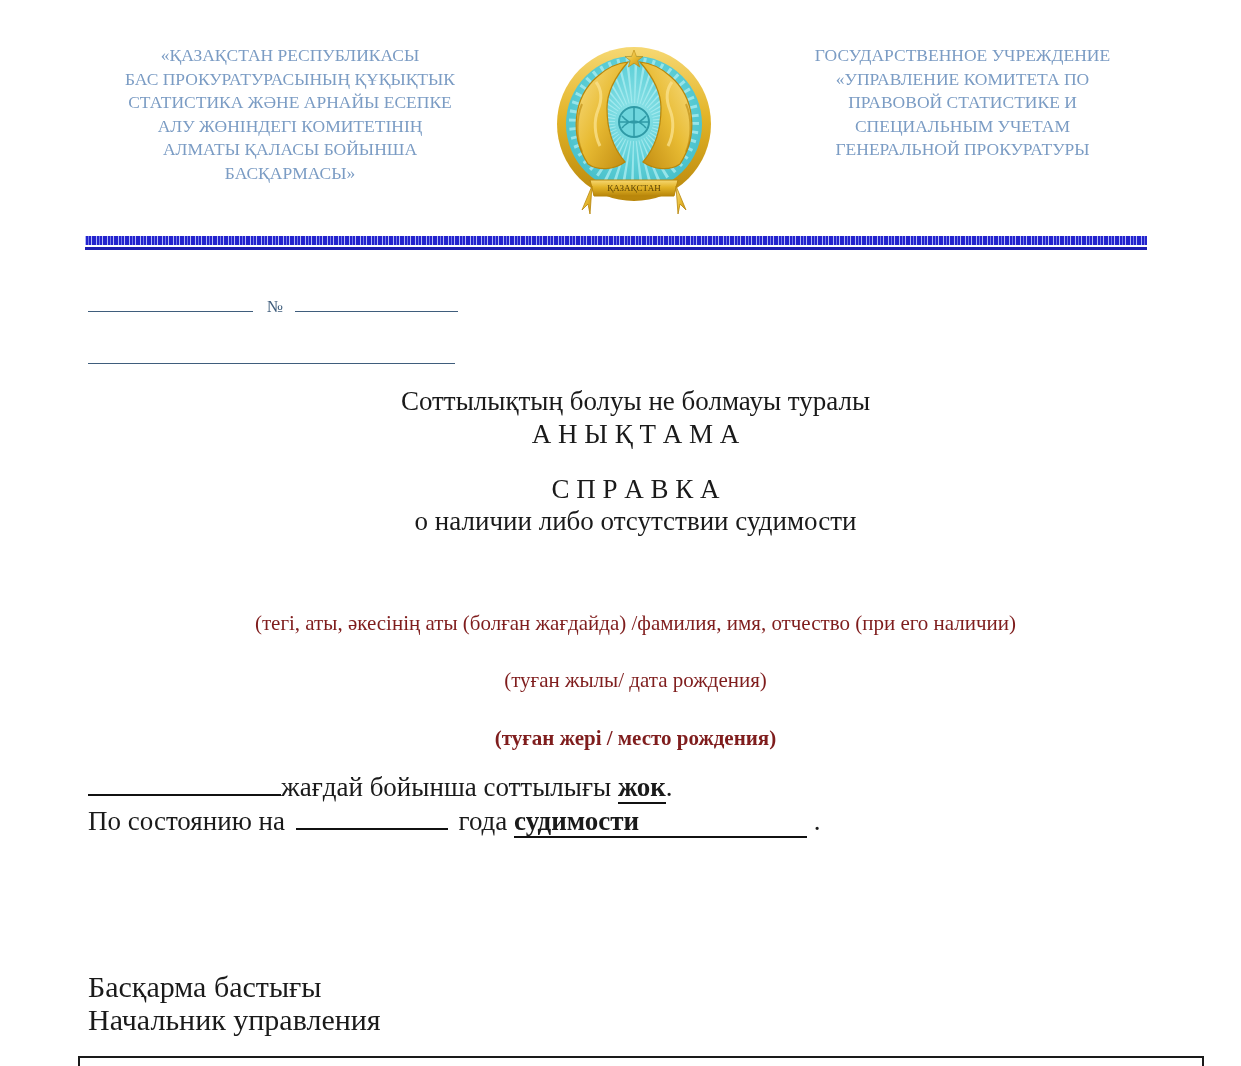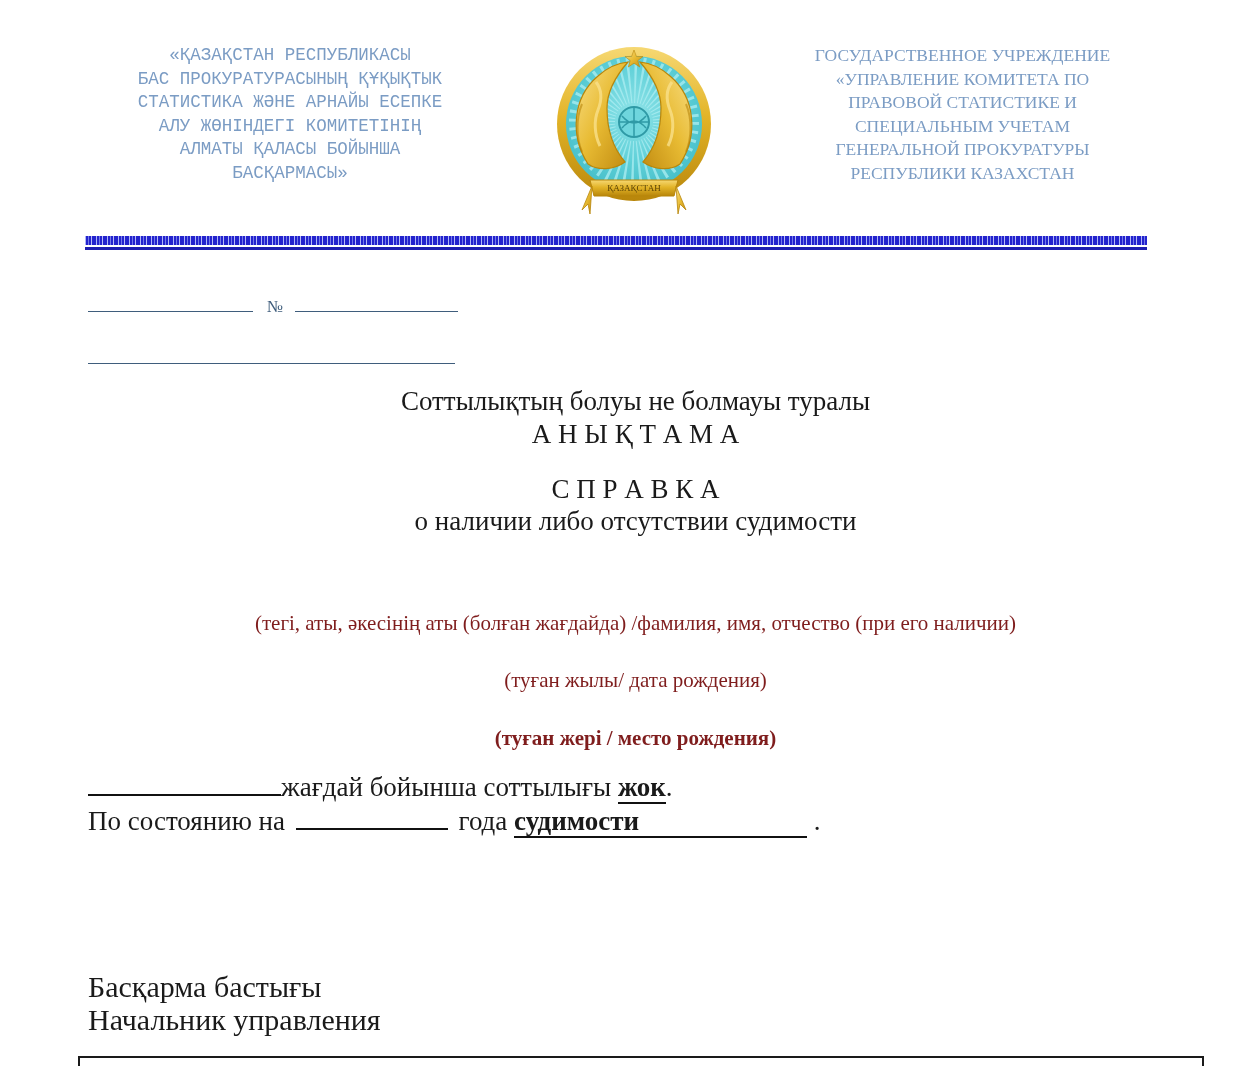--- a/index.html
+++ b/index.html
@@ -11,21 +11,21 @@
     font-family:"Liberation Serif","DejaVu Serif",serif;
     color:#1a1a1a;
   }
   
   .org{
     position:absolute;top:44px;
     text-align:center;
     font-size:17.5px;line-height:23.5px;
     color:#7b9cc4;
   }
-  .org-left{left:85px;width:410px;font-family:Liberation Mono, monospace;}
+  .org-left{left:85px;width:410px;}
   .org-right{left:770px;width:385px;}
   .emblem{position:absolute;left:552px;top:34px;width:165px;height:182px;}
   
   .microprint{
     position:absolute;left:85px;top:236px;width:1062px;height:9px;
     background-color:#2323cd;
     background-image:
       repeating-linear-gradient(90deg,
         rgba(200,208,255,.85) 0 1px, transparent 1px 3px,
         rgba(170,180,250,.6) 3px 4px, transparent 4px 6px,
@@ -144,21 +144,20 @@
       <path d="M124,152 L134,176 L128,170 L126,180 Z" fill="url(#gold2)" stroke="#b8860b" stroke-width="0.8"></path>
     </svg>
   </div>
 
   <div class="org org-right">
     <div>ГОСУДАРСТВЕННОЕ УЧРЕЖДЕНИЕ</div>
     <div>«УПРАВЛЕНИЕ КОМИТЕТА ПО</div>
     <div>ПРАВОВОЙ СТАТИСТИКЕ И</div>
     <div>СПЕЦИАЛЬНЫМ УЧЕТАМ</div>
     <div>ГЕНЕРАЛЬНОЙ ПРОКУРАТУРЫ</div>
-    <div>РЕСПУБЛИКИ КАЗАХСТАН</div>
   </div>
 
   <div class="microprint"></div>
   <div class="microprint-rule"></div>
 
   <div class="ref-row">
     <span class="rule ref-rule-1"></span><span class="ref-no">№</span><span class="rule ref-rule-2"></span>
   </div>
   <div class="ref-row ref-row2">
     <span class="rule ref-rule-3"></span>

